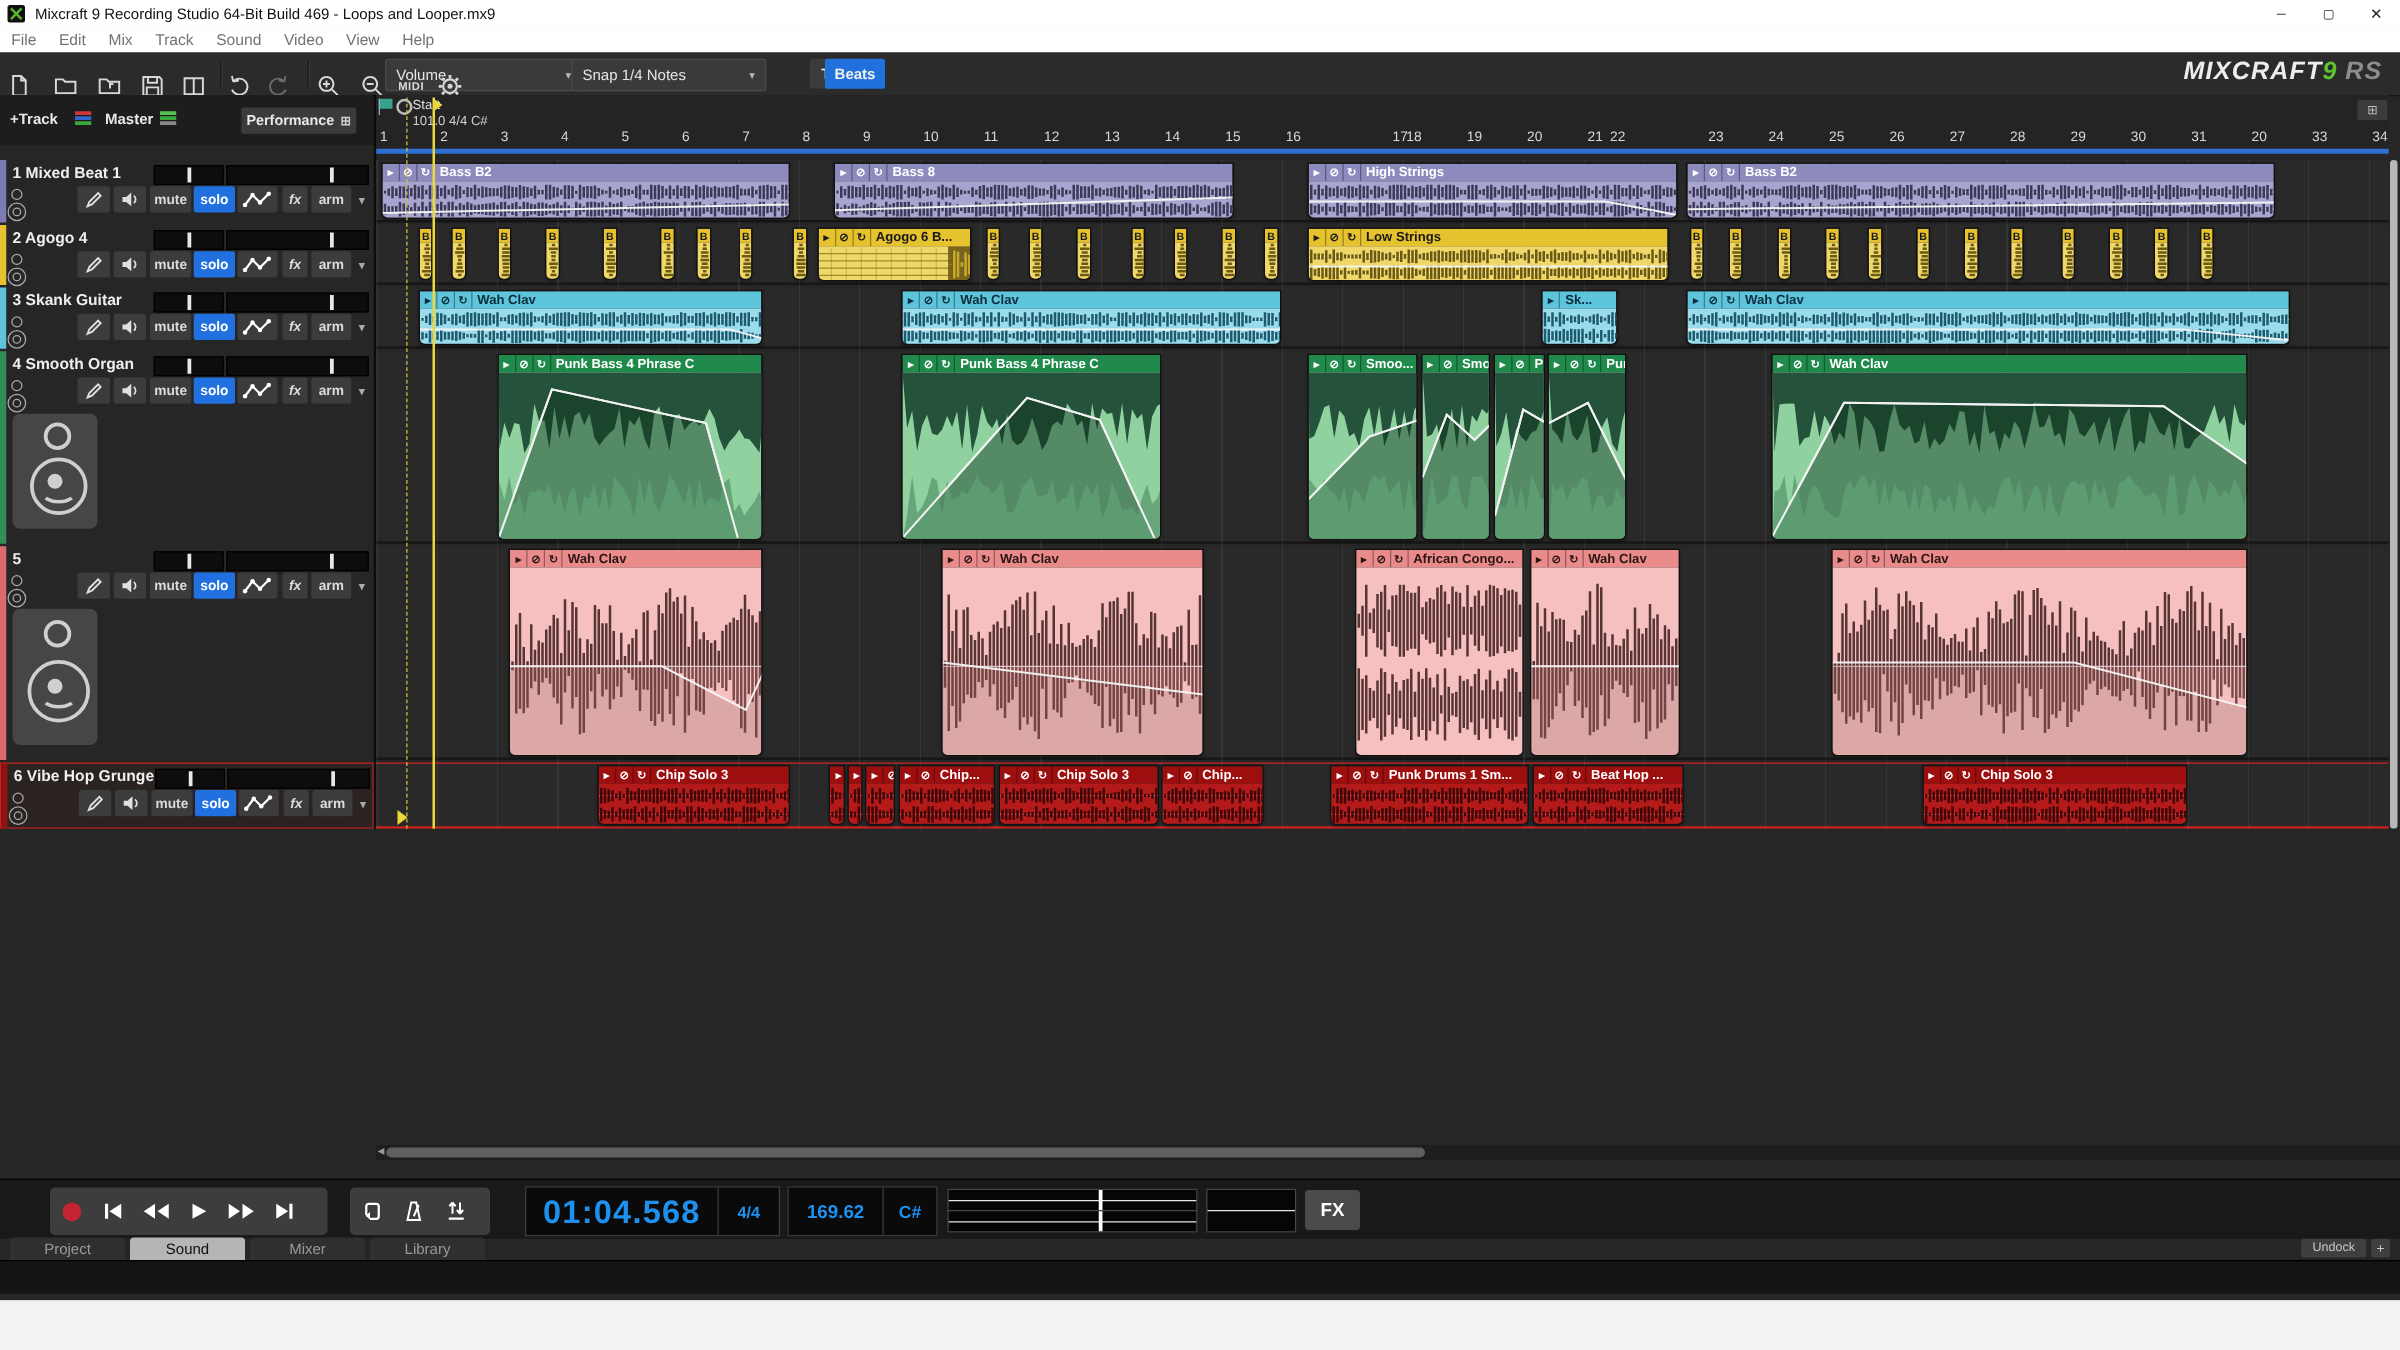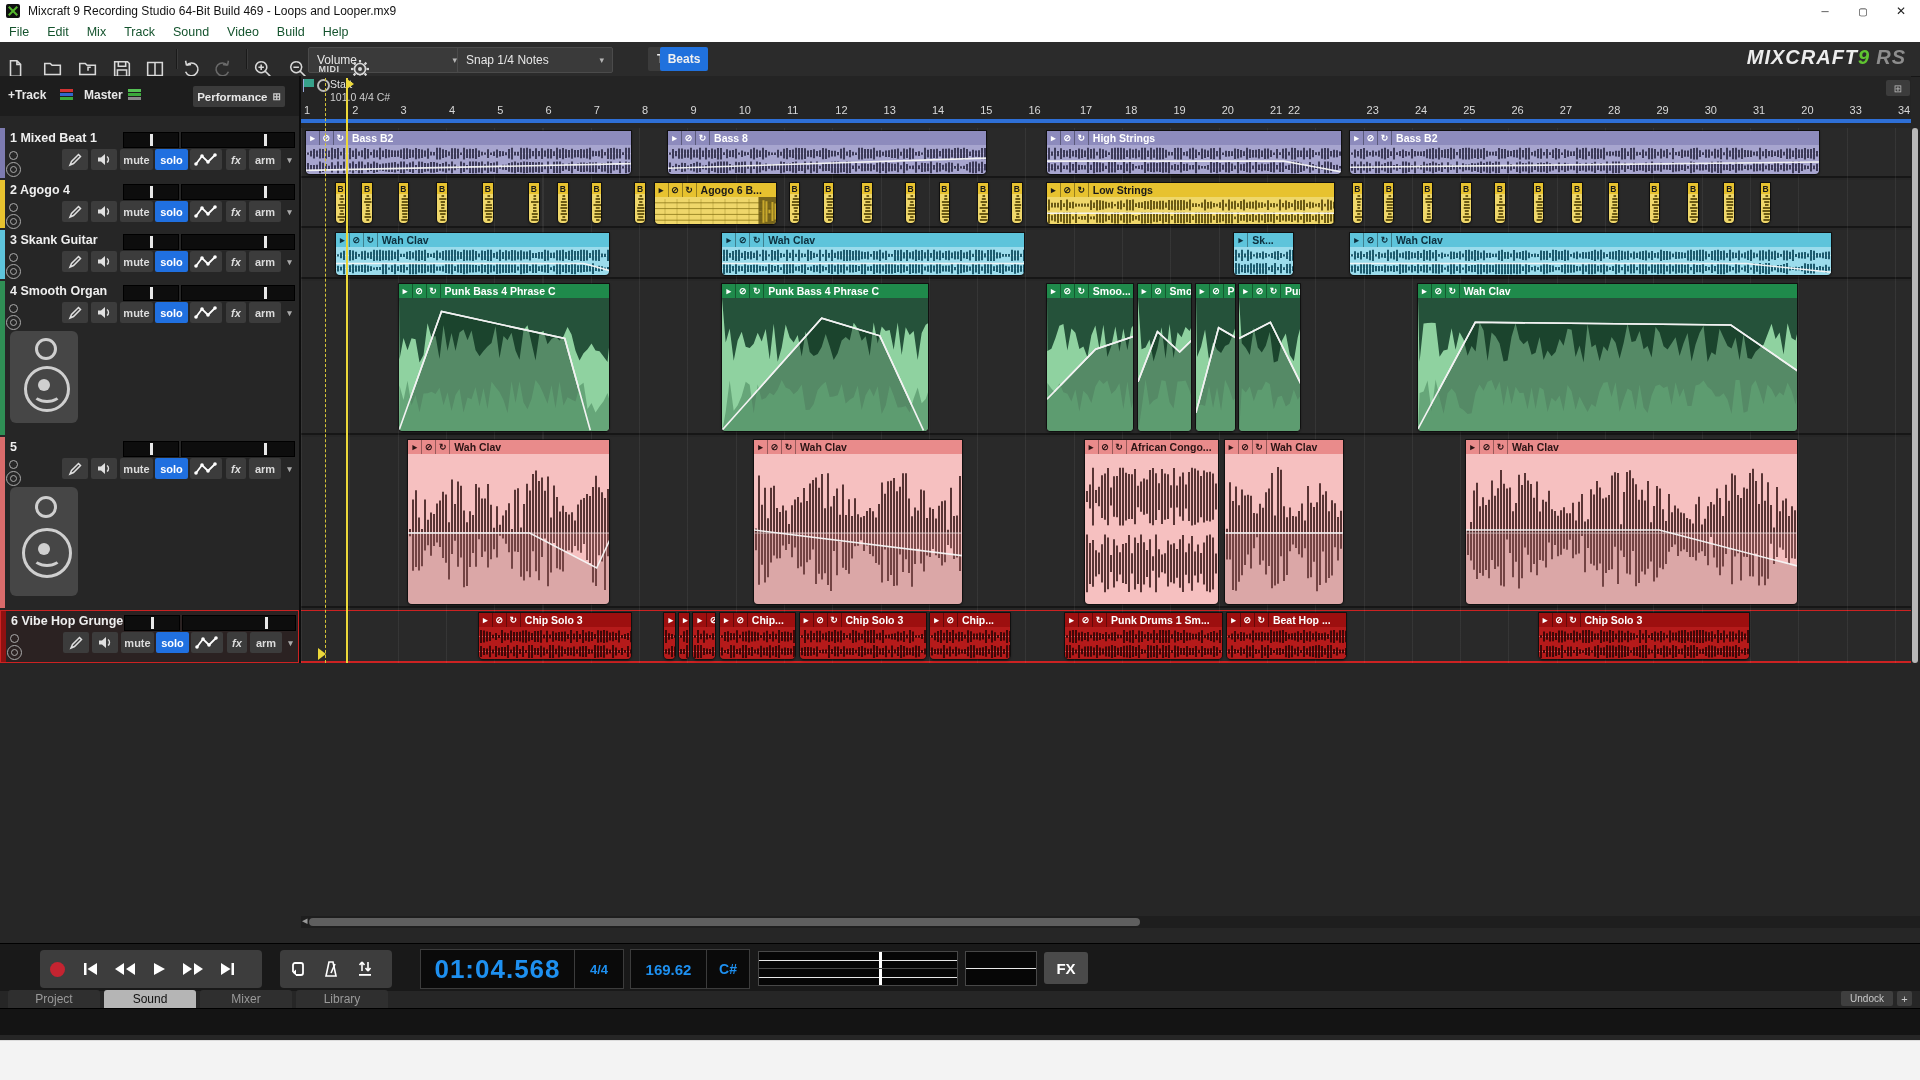--- a/index.html
+++ b/index.html
@@ -7,21 +7,21 @@
        font-family:"Liberation Sans",sans-serif;-webkit-font-smoothing:antialiased}
   .abs{position:absolute}
   
   #titlebar{left:0;top:0;width:1920px;height:22px;background:#ffffff;border-bottom:1px solid #ececec;
             display:flex;align-items:center;font-size:12px;color:#111}
   #appicon{width:14px;height:14px;margin:0 8px 0 6px;background:#101010;border-radius:2px;position:relative}
   #appicon:before,#appicon:after{content:"";position:absolute;left:1px;top:6px;width:12px;height:2px;background:#56b72e}
   #appicon:before{transform:rotate(45deg)}#appicon:after{transform:rotate(-45deg)}
   .winbtn{width:38px;height:22px;display:flex;align-items:center;justify-content:center;color:#222;font-size:10px}
   #menubar{left:0;top:22px;width:1920px;height:20px;background:#ffffff;display:flex;align-items:center;
-           font-size:12.5px;color:#14532d}
+           font-size:12.5px;color:#737373}
   .menuitem{padding:0 9px;height:20px;display:flex;align-items:center}
   
   #toolbar{left:0;top:42px;width:1920px;height:34px;background:#2b2b2b;border-bottom:1px solid #161616}
   .tico{position:absolute;top:15px;width:26px;height:24px;display:flex;align-items:center;justify-content:center}
   .tsep{position:absolute;top:7px;width:1px;height:20px;background:#1a1a1a;box-shadow:1px 0 0 #3a3a3a}
   .dd{position:absolute;top:5px;height:24px;background:#3a3a3a;border:1px solid #4b4b4b;border-radius:2px;
       display:flex;align-items:center;justify-content:space-between;padding:0 8px;font-size:12px;color:#e6e6e6}
   .tbt{position:absolute;top:5px;height:24px;border-radius:2px;display:flex;align-items:center;justify-content:center;
        font-size:12px;color:#f0f0f0;font-weight:bold}
   #logo{position:absolute;right:14px;top:4px;font-style:italic;font-weight:bold;font-size:20px;letter-spacing:1px;color:#ededed}
@@ -127,21 +127,21 @@
   <div class="winbtn" style="font-size:12px">✕</div>
 </div>
 
 <div id="menubar" class="abs">
     <div class="menuitem">File</div>
     <div class="menuitem">Edit</div>
     <div class="menuitem">Mix</div>
     <div class="menuitem">Track</div>
     <div class="menuitem">Sound</div>
     <div class="menuitem">Video</div>
-    <div class="menuitem">Build</div>
+    <div class="menuitem">View</div>
     <div class="menuitem">Help</div>
   </div>
 
 <div id="toolbar" class="abs">
   <div id="tbicons"></div>
   <div class="tsep" style="left:176px"></div>
   <div class="tsep" style="left:246px"></div>
   <div class="dd" style="left:308px;width:140px">
     <span>Volume</span>
     <span style="color:#b5b5b5;font-size:9px">▾</span>
@@ -514,21 +514,21 @@
     <span class="barno" style="left: 292.8px;">7</span>
     <span class="barno" style="left: 341.1px;">8</span>
     <span class="barno" style="left: 389.4px;">9</span>
     <span class="barno" style="left: 437.7px;">10</span>
     <span class="barno" style="left: 486px;">11</span>
     <span class="barno" style="left: 534.3px;">12</span>
     <span class="barno" style="left: 582.6px;">13</span>
     <span class="barno" style="left: 630.9px;">14</span>
     <span class="barno" style="left: 679.2px;">15</span>
     <span class="barno" style="left: 727.5px;">16</span>
-    <span class="barno" style="left: 779px;">17</span>
+    <span class="barno" style="left: 813px;">17</span>
     <span class="barno" style="left: 824.1px;">18</span>
     <span class="barno" style="left: 872.4px;">19</span>
     <span class="barno" style="left: 920.7px;">20</span>
     <span class="barno" style="left: 969px;">21</span>
     <span class="barno" style="left: 987px;">22</span>
     <span class="barno" style="left: 1065.6px;">23</span>
     <span class="barno" style="left: 1113.9px;">24</span>
     <span class="barno" style="left: 1162.2px;">25</span>
     <span class="barno" style="left: 1210.5px;">26</span>
     <span class="barno" style="left: 1258.8px;">27</span>

